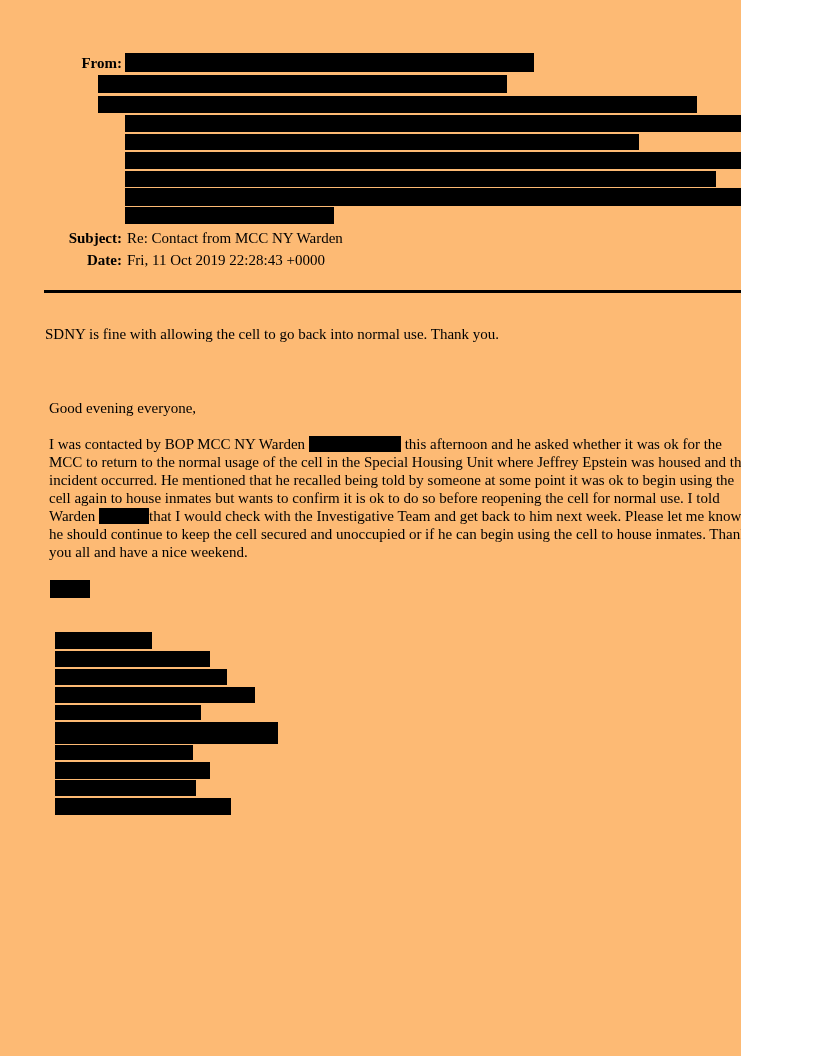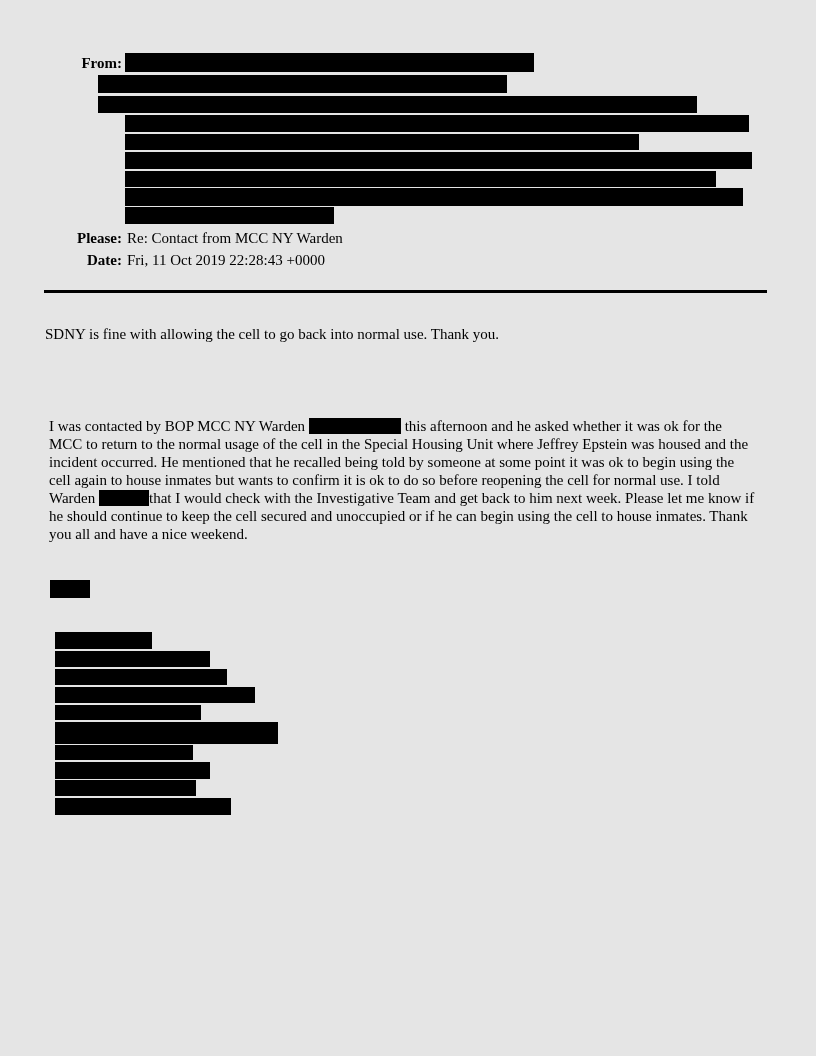--- a/index.html
+++ b/index.html
@@ -1,20 +1,20 @@
 <!DOCTYPE html>
 <html><head>
 <meta charset="utf-8">
 <style>
   html, body { margin: 0; padding: 0; background: #ffffff; }
   .page {
     position: relative;
-    width: 816px;
+    width: 741px;
     height: 1056px;
-    background: #e5e5e5;
+    background: #fdba74;
     color: #000000;
     font-family: "Liberation Serif", serif;
     font-size: 15px;
     overflow: hidden;
   }
   .row {
     position: absolute;
     left: 0;
     width: 780px;
     line-height: 18px;
@@ -52,30 +52,31 @@
   }
   .redaction-bar { position: absolute; }
 </style>
 </head>
 <body>
 
 <div class="page">
 
   <div class="row" style="top:54px"><span class="hdr-label">From:</span></div>
 
-  <div class="row" style="top:229px"><span class="hdr-label">Please:</span><span class="hdr-value">Re: Contact from MCC NY Warden</span></div>
+  <div class="row" style="top:229px"><span class="hdr-label">Subject:</span><span class="hdr-value">Re: Contact from MCC NY Warden</span></div>
 
   <div class="row" style="top:251px"><span class="hdr-label">Date:</span><span class="hdr-value">Fri, 11 Oct 2019 22:28:43 +0000</span></div>
 
   <div class="rule"></div>
 
   <div class="textblock reply">SDNY is fine with allowing the cell to go back into normal use. Thank you.</div>
 
 
   <div class="textblock quoted">
+    <div>Good evening everyone,</div>
     <div class="para"><span>I was contacted by BOP MCC NY Warden </span><span class="inline-redact" style="width: 92px; height: 16px; background: rgb(0, 0, 0);"></span><span> this afternoon and he asked whether it was ok for the MCC to return to the normal usage of the cell in the Special Housing Unit where Jeffrey Epstein was housed and the incident occurred. He mentioned that he recalled being told by someone at some point it was ok to begin using the cell again to house inmates but wants to confirm it is ok to do so before reopening the cell for normal use.  I told Warden </span><span class="inline-redact" style="width: 50px; height: 16px; background: rgb(0, 0, 0);"></span><span>that I would check with the Investigative Team and get back to him next week. Please let me know if he should continue to keep the cell secured and unoccupied or if he can begin using the cell to house inmates. Thank you all and have a nice weekend.</span></div>
   </div>
 
   <div id="redaction-layer">
       <div class="redaction-bar" style="left: 125px; top: 53px; width: 409px; height: 19px; background: rgb(0, 0, 0);"></div>
       <div class="redaction-bar" style="left: 98px; top: 75px; width: 409px; height: 18px; background: rgb(0, 0, 0);"></div>
       <div class="redaction-bar" style="left: 98px; top: 96px; width: 599px; height: 17px; background: rgb(0, 0, 0);"></div>
       <div class="redaction-bar" style="left: 125px; top: 115px; width: 624px; height: 17px; background: rgb(0, 0, 0);"></div>
       <div class="redaction-bar" style="left: 125px; top: 134px; width: 514px; height: 16px; background: rgb(0, 0, 0);"></div>
       <div class="redaction-bar" style="left: 125px; top: 152px; width: 627px; height: 17px; background: rgb(0, 0, 0);"></div>

